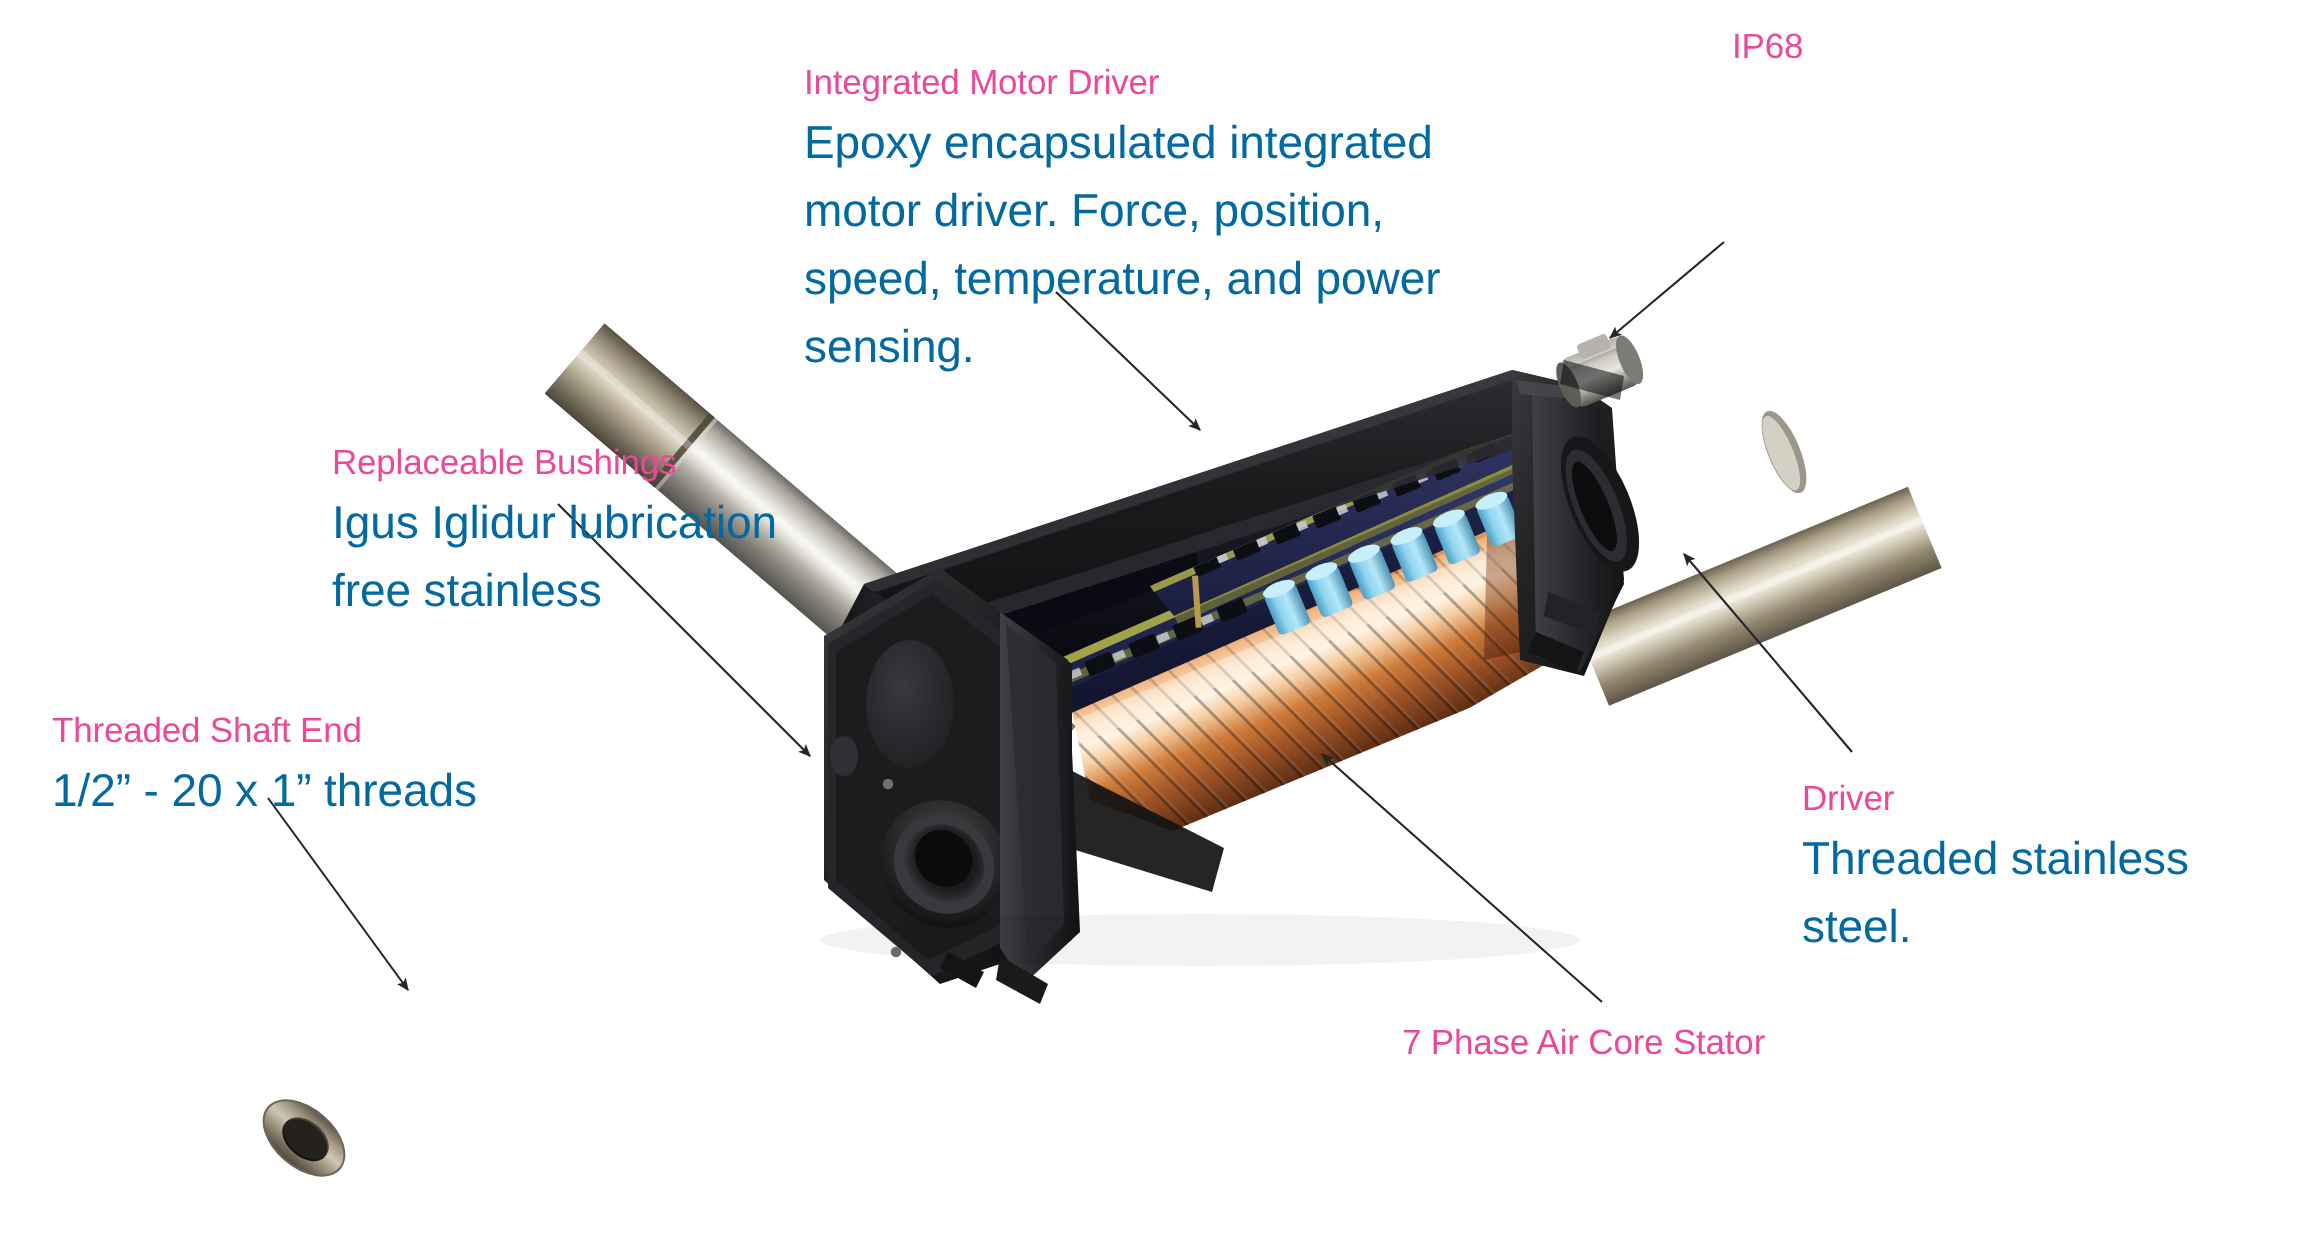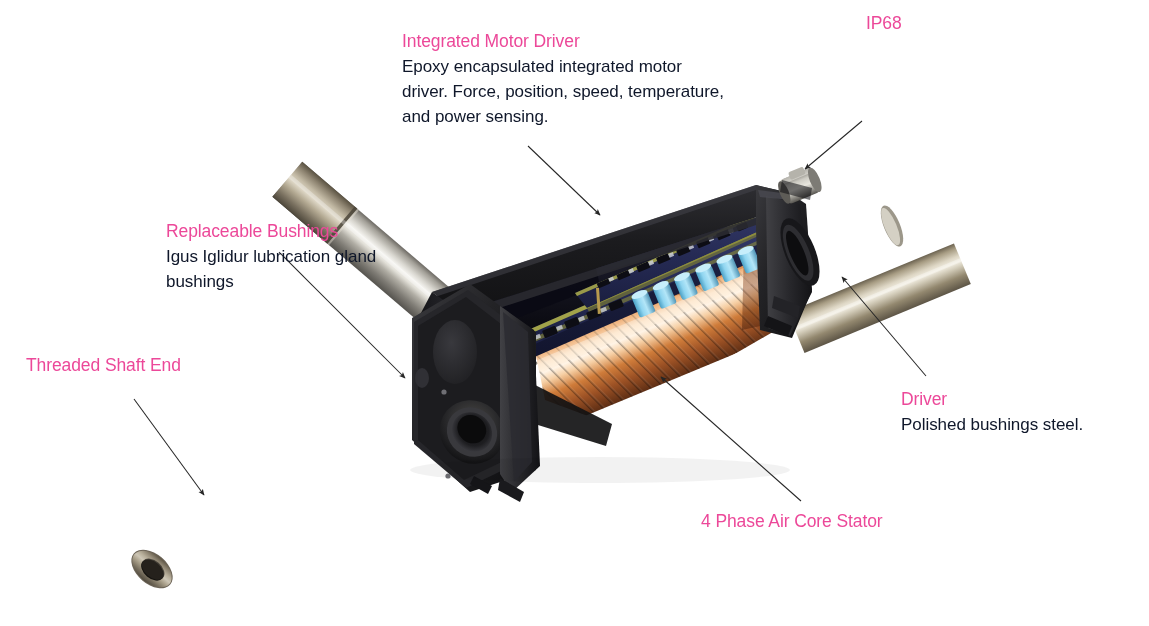--- a/index.html
+++ b/index.html
@@ -28,23 +28,23 @@
   .callout-title {
     font-size: 17.5px;
     font-weight: normal;
     color: #ec4899;
     line-height: 1.32;
     letter-spacing: -0.1px;
     margin: 0 0 1px 0;
     white-space: nowrap;
   }
   .callout-body {
-    font-size: 17px;
+    font-size: 23px;
     font-weight: normal;
-    color: #0f172a;
+    color: #0369a1;
     line-height: 1.48;
     margin: 0;
     letter-spacing: -0.05px;
   }
 
   .c-motor-driver { left: 402px; top: 30px;  width: 330px; }
   .c-ip68        { left: 866px; top: 12px;  width: 270px; }
   .c-bushings    { left: 166px; top: 180px; width: 250px; margin-top: 40px; }
   .c-threaded    { left: 26px;  top: 354px; width: 240px; }
   .c-shaft       { left: 901px; top: 388px; width: 240px; }
@@ -435,29 +435,30 @@
     <p class="callout-title">Integrated Motor Driver</p>
     <p class="callout-body">Epoxy encapsulated integrated motor driver. Force, position, speed, temperature, and power sensing.</p>
   </div>
 
   <div class="callout c-ip68">
     <p class="callout-title">IP68</p>
   </div>
 
   <div class="callout c-bushings">
     <p class="callout-title">Replaceable Bushings</p>
-    <p class="callout-body">Igus Iglidur lubrication gland bushings</p>
+    <p class="callout-body">Igus Iglidur lubrication free stainless</p>
   </div>
 
   <div class="callout c-threaded">
     <p class="callout-title">Threaded Shaft End</p>
+    <p class="callout-body">1/2” - 20 x 1” threads</p>
   </div>
 
   <div class="callout c-shaft">
     <p class="callout-title">Driver</p>
-    <p class="callout-body">Polished bushings steel.</p>
+    <p class="callout-body">Threaded stainless steel.</p>
   </div>
 
   <div class="callout c-stator">
-    <p class="callout-title">4 Phase Air Core Stator</p>
+    <p class="callout-title">7 Phase Air Core Stator</p>
   </div>
 
 </div>
 
 </body></html>

